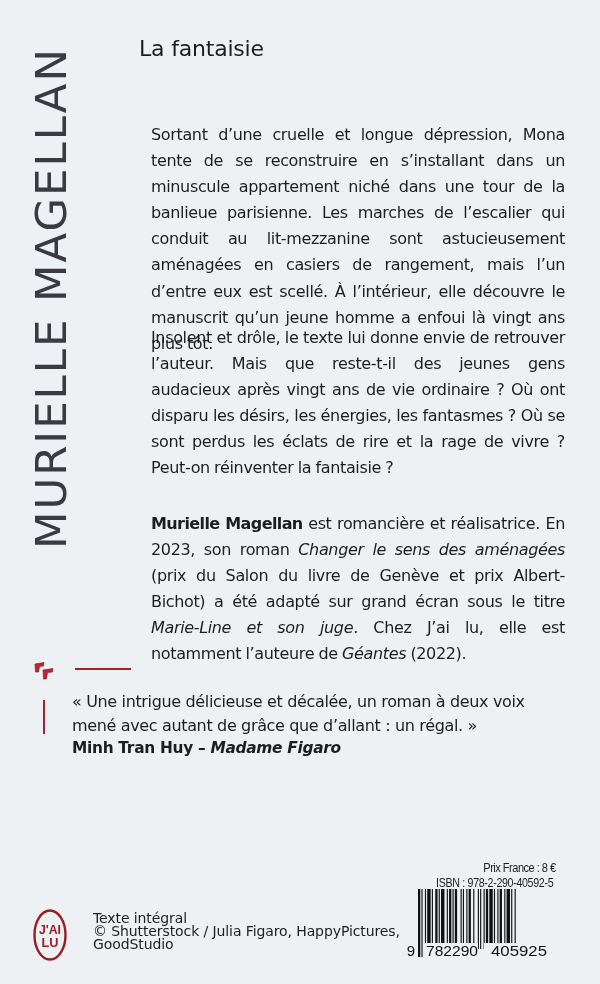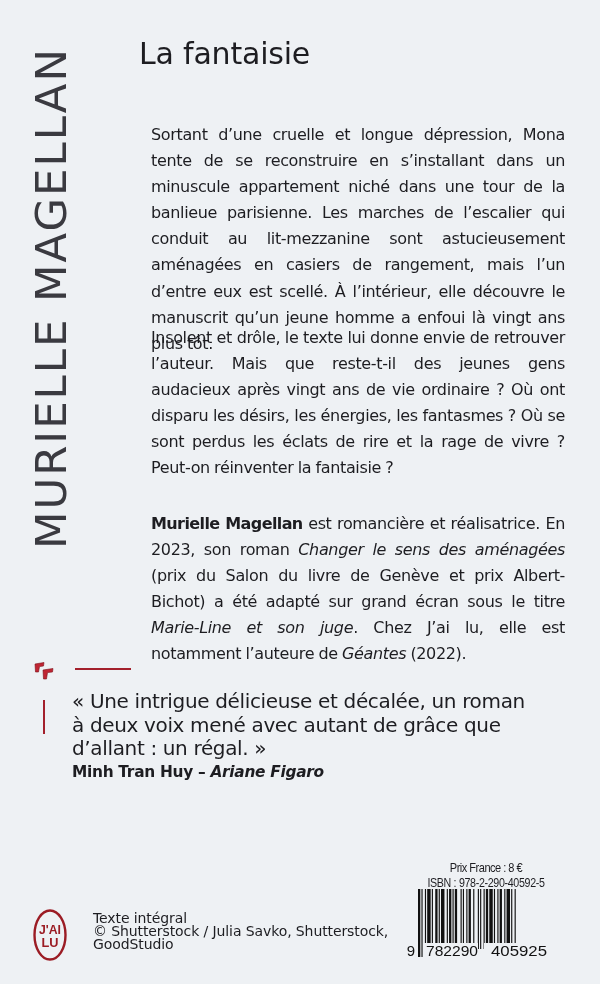--- a/index.html
+++ b/index.html
@@ -11,52 +11,52 @@
       color: #1d1d21;
     }
     .author-spine {
       position: absolute;
       left: 32px; top: 46px;
       width: 42px; height: 504px;
     }
     .author-spine svg { width: 100%; height: 100%; display: block; }
     .title {
       position: absolute; left: 139px; top: 36px;
-      font-size: 30px; font-weight: normal; margin: 0;
+      font-size: 22px; font-weight: normal; margin: 0;
       letter-spacing: -0.2px;
     }
     .para {
       position: absolute; left: 139px; width: 414px;
       font-size: 16px; line-height: 26.1px;
       text-align: justify; margin: 12px;
       letter-spacing: -0.35px; word-spacing: -0.5px;
     }
     .p1 { top: 110px; }
     .p2 { top: 313px; }
     .bio { top: 499px; }
     .bio b { font-weight: bold; letter-spacing: -0.6px; }
     .bio i { font-style: italic; }
 
     .quote-icon { position: absolute; left: 34px; top: 662px; width: 22px; height: 20px; }
     .quote-rule-h { position: absolute; left: 75px; top: 668px; width: 56px; height: 2px; background: #a3202c; }
     .quote-rule-v { position: absolute; left: 43px; top: 700px; width: 2px; height: 34px; background: #a3202c; }
 
     .reviews { position: absolute; left: 72px; top: 690px; width: 500px; }
     .review { margin-bottom: 11px; }
-    .review .q { font-size: 20px; line-height: 23.5px; letter-spacing: -0.35px; }
+    .review .q { font-size: 16px; line-height: 23.5px; letter-spacing: -0.35px; }
     .review .src { font-size: 15.4px; line-height: 23.5px; font-weight: bold; letter-spacing: -0.3px; }
     .review .src i { font-style: italic; }
 
     .logo { position: absolute; left: 33px; top: 909px; width: 34px; height: 52px; }
     .credits {
       position: absolute; left: 93px; top: 912px;
       font-size: 14px; line-height: 13.2px; color: #1d1d21;
       letter-spacing: -0.1px;
     }
-    .price-block { position: absolute; left: 404px; top: 860px; width: 164px; text-align: center; }
+    .price-block { position: absolute; left: 404px; top: 860px; width: 164px; text-align: right; }
     .price { font-family: "Liberation Sans", sans-serif; font-size: 13px; letter-spacing: -0.6px; transform: scaleX(0.85); line-height: 15px; }
     .isbn { font-family: "Liberation Sans", sans-serif; font-size: 13px; letter-spacing: -0.4px; transform: scaleX(0.82); line-height: 15px; }
     .barcode { position: absolute; left: 404px; top: 889px; width: 160px; height: 72px; }
     .barcode svg { width: 100%; height: 100%; display: block; }
   </style>
 </head>
 <body>
 
 <div class="author-spine">
   <svg viewBox="0 0 42 504" preserveAspectRatio="none">
@@ -76,37 +76,37 @@
     <path d="M1 2 L10 0.5 L9.5 4 L5.5 4.6 L4.5 10 L1.5 10 Z" fill="#c02533" stroke="#7a1018" stroke-width="0.6"></path>
     <path d="M9 8 L19 6.5 L18.5 10 L13.5 10.6 L12.5 17 L9.5 17 Z" fill="#c02533" stroke="#7a1018" stroke-width="0.6"></path>
   </svg>
 </div>
 <div class="quote-rule-h"></div>
 <div class="quote-rule-v"></div>
 
 <div class="reviews">
   <div class="review">
     <div class="q" style="width:470px">« Une intrigue délicieuse et décalée, un roman à deux voix mené avec autant de grâce que d’allant : un régal. »</div>
-    <div class="src"><span>Minh Tran Huy</span><span> – </span><i>Ariane Figaro</i></div>
+    <div class="src"><span>Minh Tran Huy</span><span> – </span><i>Madame Figaro</i></div>
   </div>
   <div class="review">
   </div>
 </div>
 
 <div class="logo">
   <svg viewBox="0 0 34 52" width="34" height="52">
     <ellipse cx="17" cy="26" rx="15.5" ry="24.5" fill="none" stroke="#9b1c24" stroke-width="2.4"></ellipse>
     <text x="17" y="25" text-anchor="middle" font-family="Liberation Sans, sans-serif" font-weight="bold" font-size="13" fill="#9b1c24" textLength="22" lengthAdjust="spacingAndGlyphs">J'AI</text>
     <text x="17" y="38" text-anchor="middle" font-family="Liberation Sans, sans-serif" font-weight="bold" font-size="13" fill="#9b1c24" textLength="17" lengthAdjust="spacingAndGlyphs">LU</text>
   </svg>
 </div>
 
 <div class="credits">
   <div>Texte intégral</div>
-  <div>© Shutterstock / Julia Savko, Shutterstock,</div>
+  <div>© Shutterstock / Julia Figaro, HappyPictures,</div>
   <div>GoodStudio</div>
 </div>
 
 <div class="price-block">
   <div class="price">Prix France : 8 €</div>
   <div class="isbn">ISBN : 978-2-290-40592-5</div>
 </div>
 
 <div class="barcode">
   <svg id="barcode-svg" viewBox="0 0 160 72">

